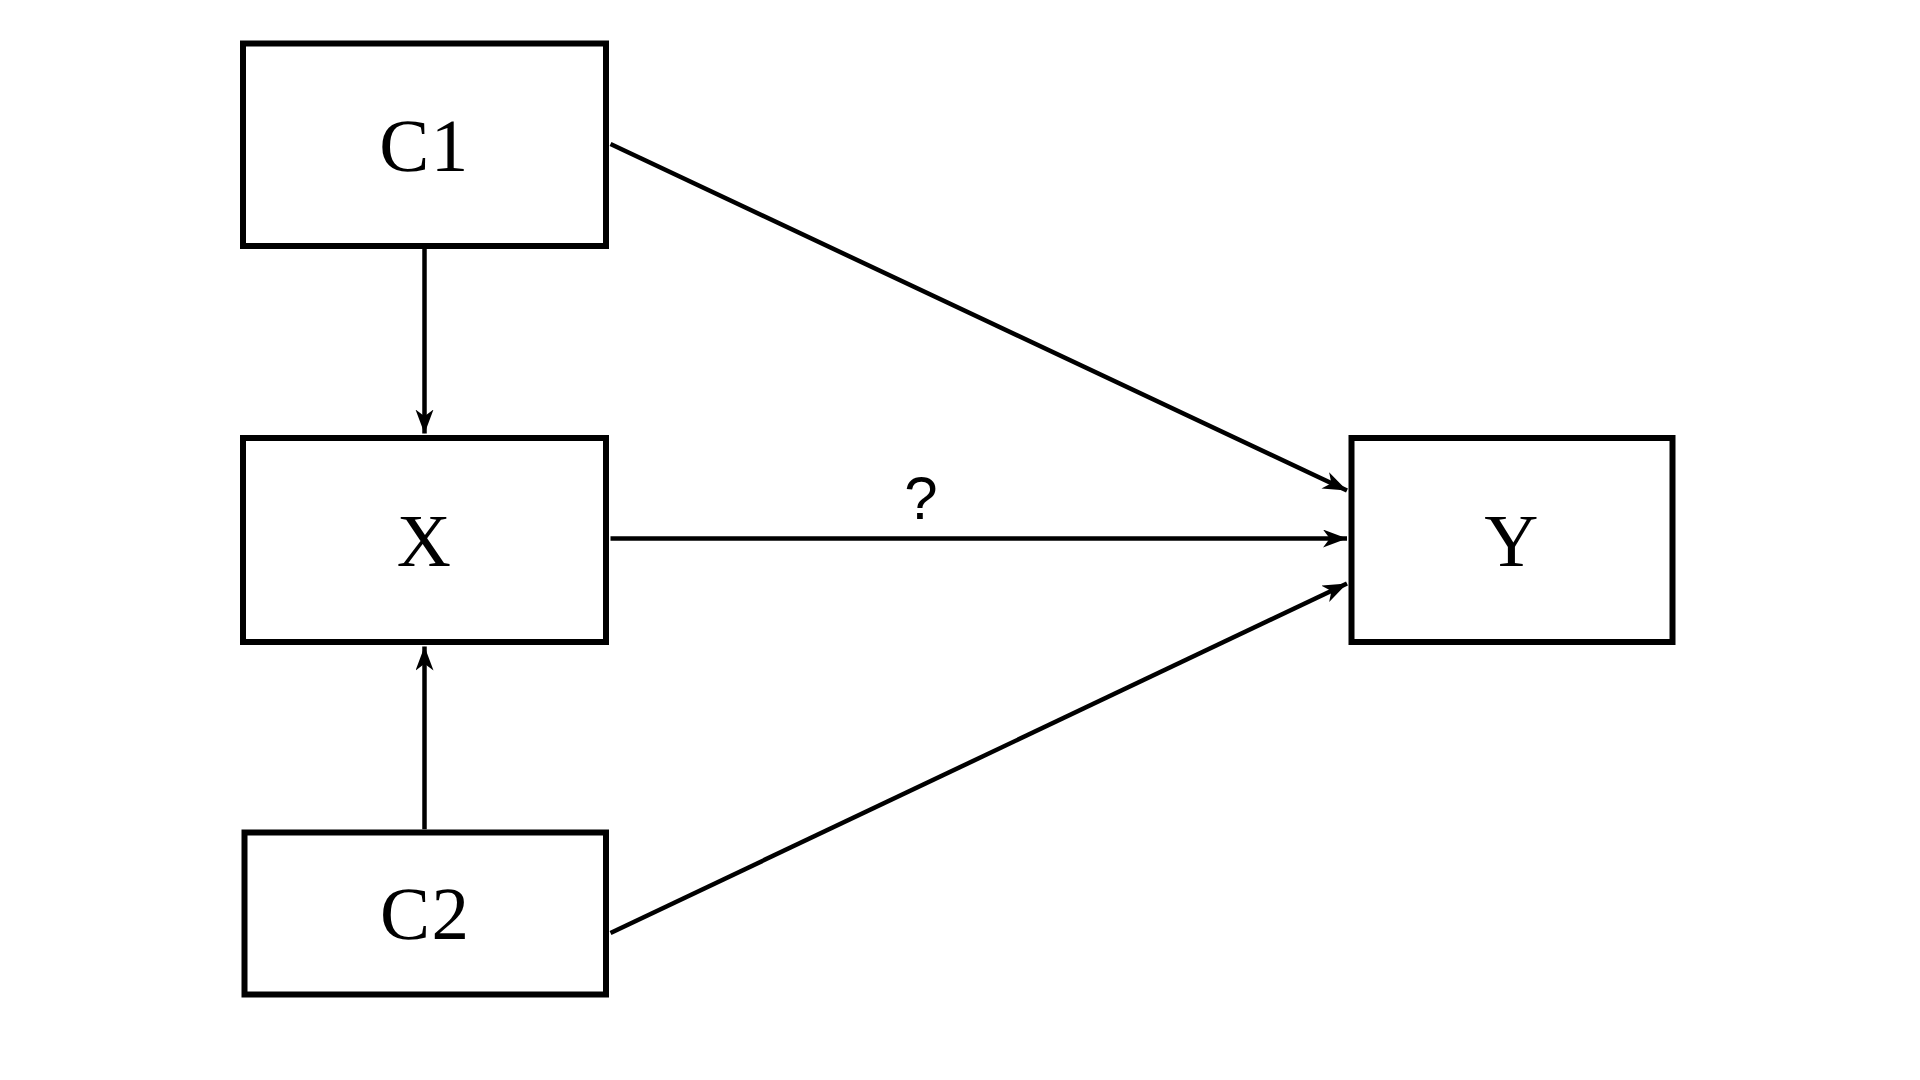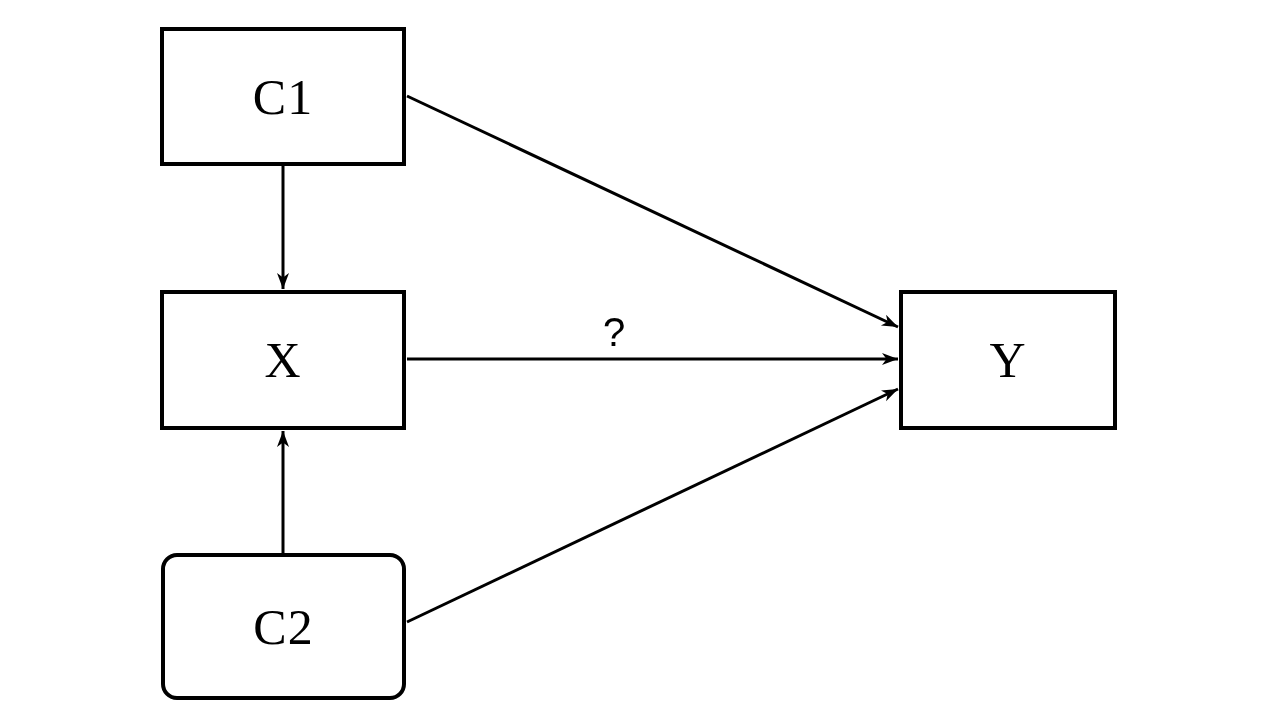--- a/index.html
+++ b/index.html
@@ -32,21 +32,21 @@
     z-index: 2;
   }
   .node-label {
     font-size: 50px;
     color: #000000;
     line-height: 1;
     letter-spacing: 1px;
   }
   .node-c1 { left: 160px; top: 27px;  width: 246px; height: 139px; }
   .node-x  { left: 160px; top: 290px; width: 246px; height: 140px; }
-  .node-c2 { left: 161px; top: 553px; width: 245px; height: 147px; border-radius: 16px; }
+  .node-c2 { left: 161px; top: 553px; width: 245px; height: 112px; }
   .node-y  { left: 899px; top: 290px; width: 218px; height: 140px; }
   .edge-line {
     stroke: #000000;
     stroke-width: 3;
     fill: none;
   }
   .edge-label {
     font-family: "Liberation Sans", sans-serif;
     font-size: 40px;
     fill: #000000;

